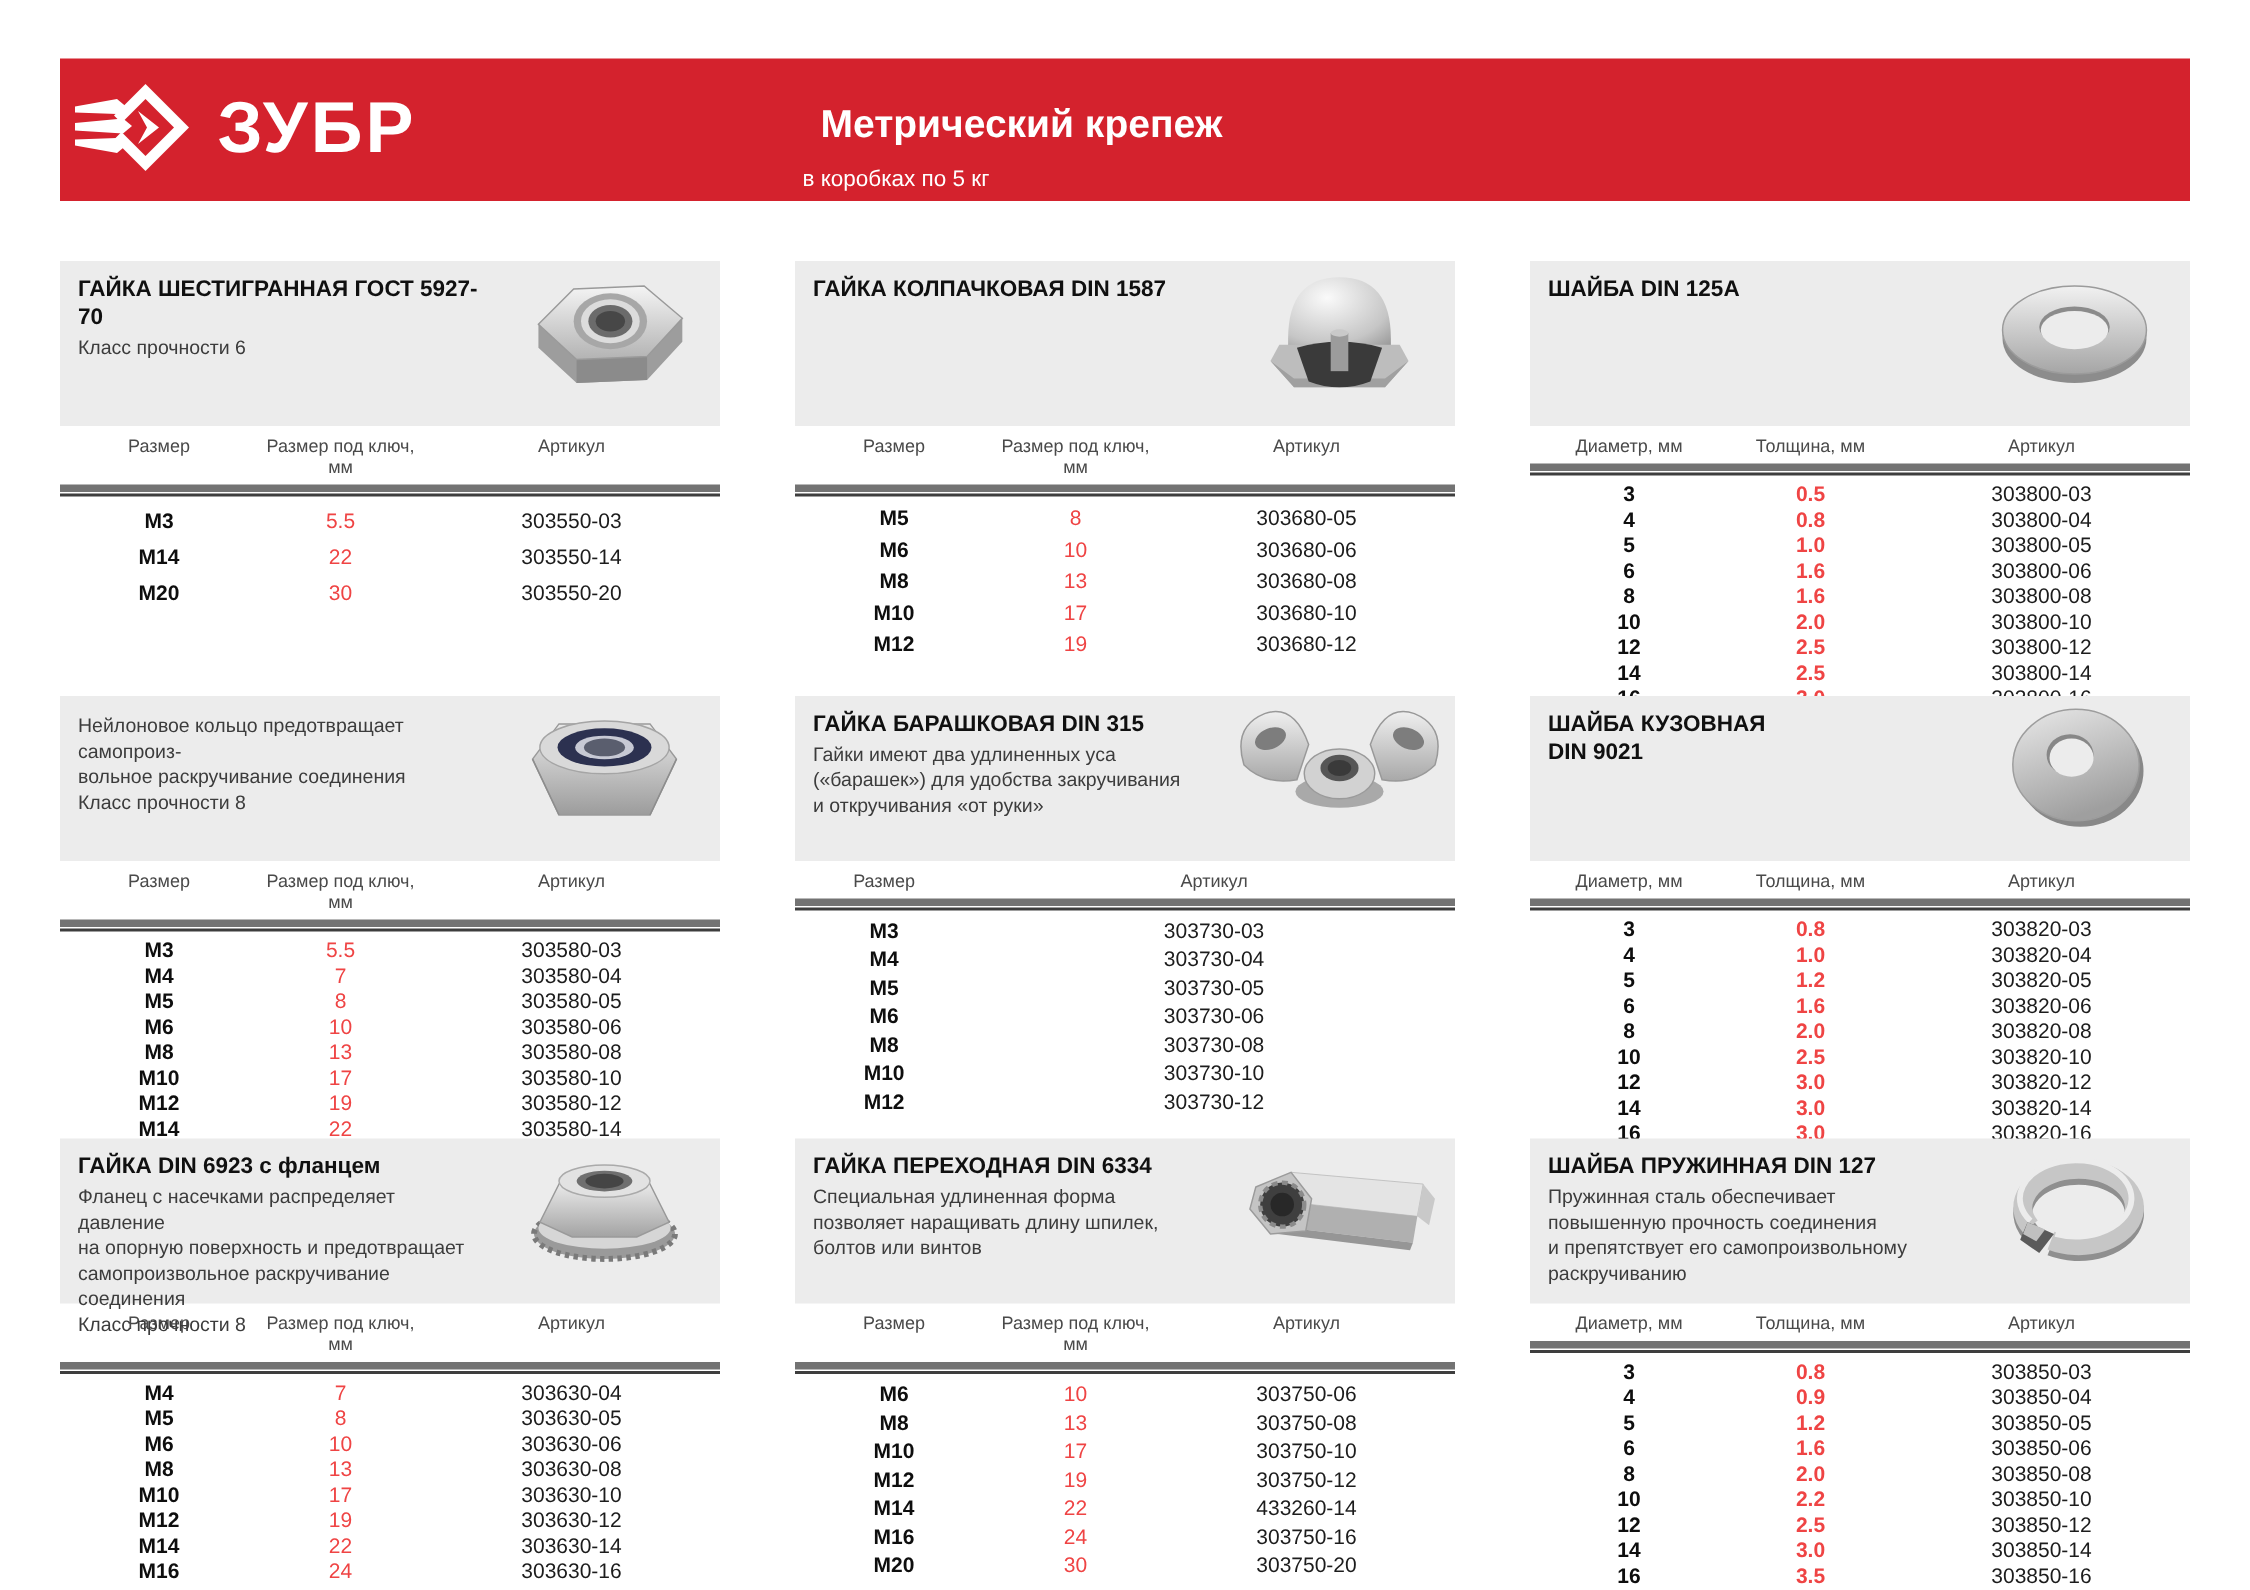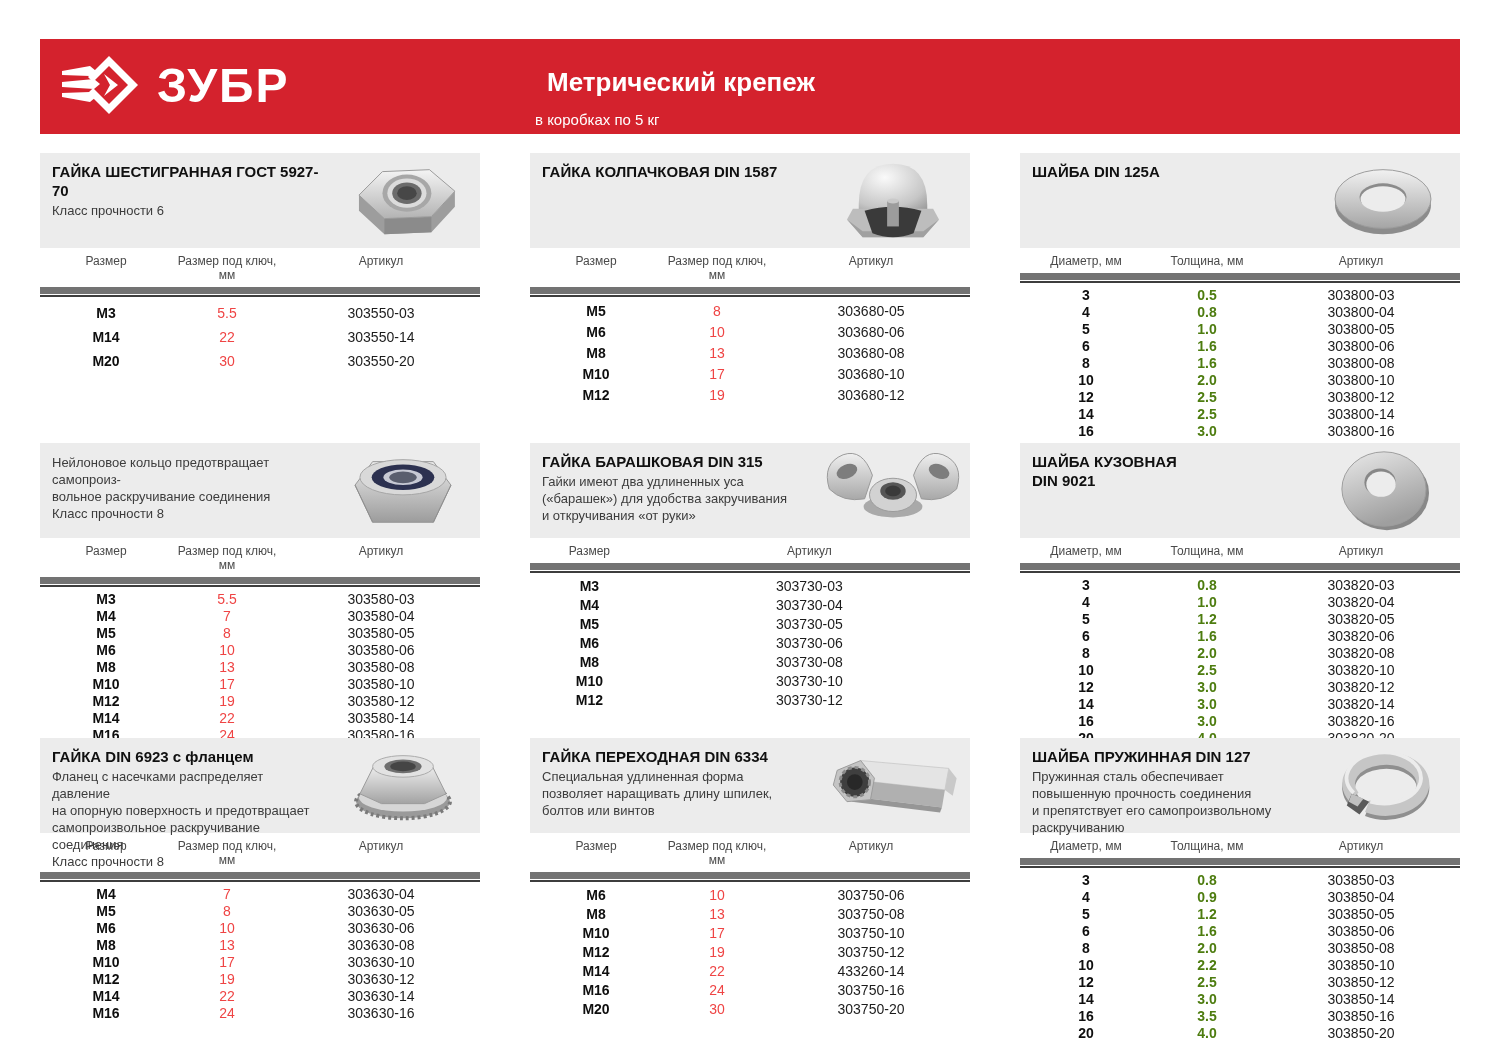--- a/index.html
+++ b/index.html
@@ -1,53 +1,53 @@
 <!DOCTYPE html>
 <html lang="ru"><head>
 <meta charset="utf-8">
 <style>
   html,body{margin:0;padding:0;background:#fff;}
   body{width:1500px;height:1060px;font-family:"Liberation Sans","DejaVu Sans",sans-serif;color:#111;overflow:hidden;}
   .page{padding:39px 40px 0 40px;box-sizing:border-box;}
 
   
   .banner{position:relative;height:95px;background:#d4222d;color:#fff;}
-  .logo{position:absolute;left:20px;top:13px;display:flex;align-items:center;gap:15px;}
+  .logo{position:absolute;left:8px;top:13px;display:flex;align-items:center;gap:15px;}
   .logo svg{display:block;}
   .logo-text{font-size:48px;font-weight:bold;letter-spacing:2px;line-height:68px;}
   .banner-titles{position:absolute;left:495px;top:15px;}
   .banner-title{margin:12px;font-size:26px;line-height:32px;font-weight:bold;}
   .banner-sub{font-size:15px;line-height:19px;margin-top:2px;font-weight:normal;}
 
   
   .grid{display:grid;grid-template-columns:repeat(3,440px);column-gap:50px;
         grid-template-rows:290px 295px auto;margin-top:19px;}
   .card{position:relative;}
-  .card-head{position:relative;height:95px;background:#ececec;padding:9px 160px 0 12px;box-sizing:border-box;}
+  .card-head{position:relative;height:110px;background:#ececec;padding:9px 160px 0 12px;box-sizing:border-box;margin-top:21px;}
   .card-title{margin:0;font-size:15px;line-height:19px;font-weight:bold;color:#101010;white-space:pre-line;}
   .card-desc{margin:2px 0 0;font-size:13px;line-height:17px;color:#3c3c3c;white-space:pre-line;}
   .photo{position:absolute;right:2px;top:1px;width:150px;height:93px;}
   .photo svg{width:100%;height:100%;display:block;}
 
   
   .table{margin-top:6px;}
-  .thead{display:grid;font-size:12px;color:#4a4a4a;padding-bottom:5px;border-bottom:7px solid #737373;}
+  .thead{display:grid;font-size:12px;color:#4a4a4a;padding-bottom:5px;border-bottom:5px solid #737373;}
   .rule-dark{height:2px;background:#3e3e3e;margin-top:1px;}
   .cols-3{grid-template-columns:30% 25% 45%;}
   .cols-2{grid-template-columns:27% 73%;}
   .th,.td{text-align:center;}
   .tbody{margin-top:4px;}
   .tr{display:grid;font-size:14px;}
   .rh24 .tr{line-height:24px;}
   .rh21 .tr{line-height:21px;}
   .rh19 .tr{line-height:19px;}
   .rh17 .tr{line-height:17px;}
   .td.c0{font-weight:bold;color:#0e0e0e;}
   .td.mut{color:#ef4444;}
-  .td.b2{font-weight:bold;color:#4d7c0f;}
+  .td.b2{font-weight:bold;color:#ef4444;}
   .td.art{color:#1c1c1c;}
 
   
   .footer{margin:18px 0 0 45px;font-size:11px;color:#3e3e3e;}
   .footer .site{margin-right:11px;}
   .footer .sep{margin-right:11px;}
 </style>
 </head>
 <body>
 

